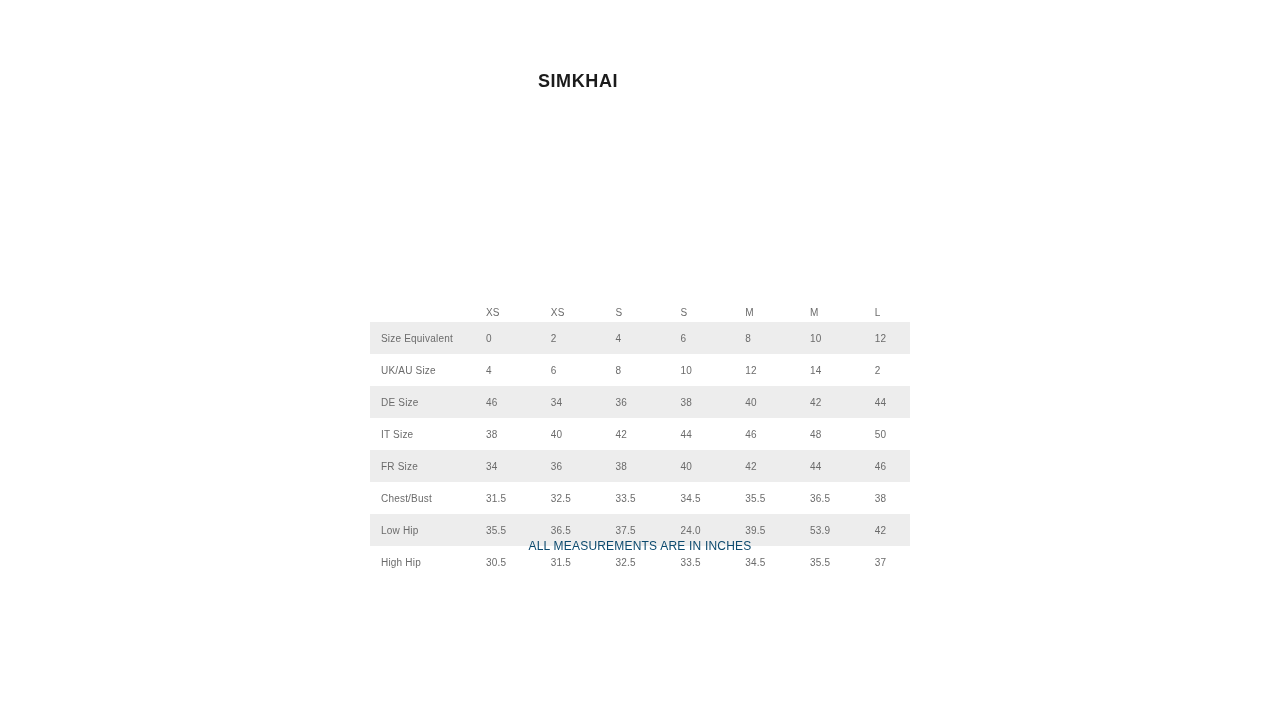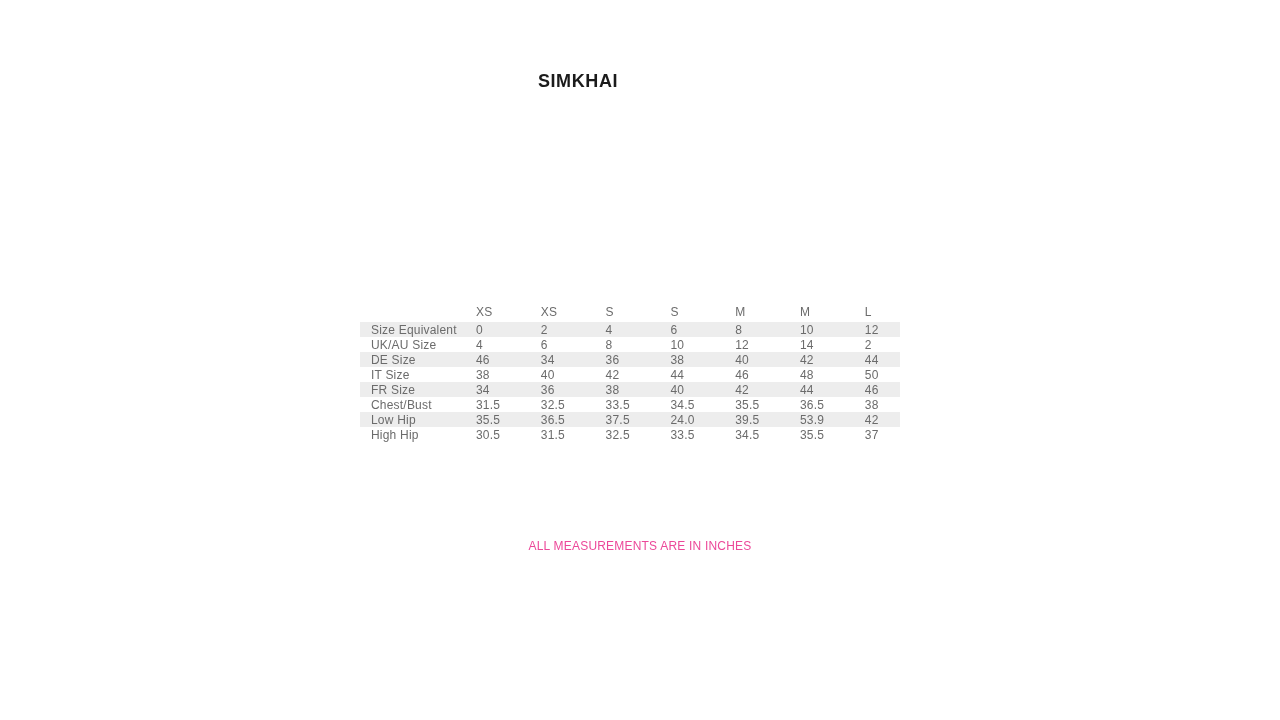--- a/index.html
+++ b/index.html
@@ -15,46 +15,46 @@
     top: 71px; left: 0; width: 1156px;
     margin: 0;
     text-align: center;
     font-size: 18px;
     font-weight: 700;
     letter-spacing: 0.6px;
     color: #1b1b1b;
   }
   .chart {
     position: absolute;
-    left: 360px; top: 302px; width: 540px;
-    font-size: 12px;
+    left: 370px; top: 302px; width: 540px;
+    font-size: 10px;
     color: var(--table-text, #6b6b6b);
   }
   .thead, .row {
     display: grid;
     grid-template-columns: 110px repeat(6, 64.8px) 1fr;
-    height: 15px;
+    height: 32px;
     align-items: center;
   }
   .thead { height: 20px; }
   .cell {
     padding-left: 6px;
     white-space: nowrap;
     overflow: hidden;
     letter-spacing: 0.2px;
   }
   .cell.label { padding-left: 11px; }
   #chart-body .row:nth-child(odd) { background: var(--stripe, #ededed); }
   .footer {
     position: absolute;
     top: 539px; left: 0; width: 1280px;
     text-align: center;
     font-size: 12px;
     line-height: 14px;
-    color: #ec4899;
+    color: #0c4a6e;
     letter-spacing: 0.2px;
   }
 </style>
 </head>
 <body style="background: rgb(255, 255, 255);">
 
 <div class="page">
 
   <h1 class="brand">SIMKHAI</h1>
 

